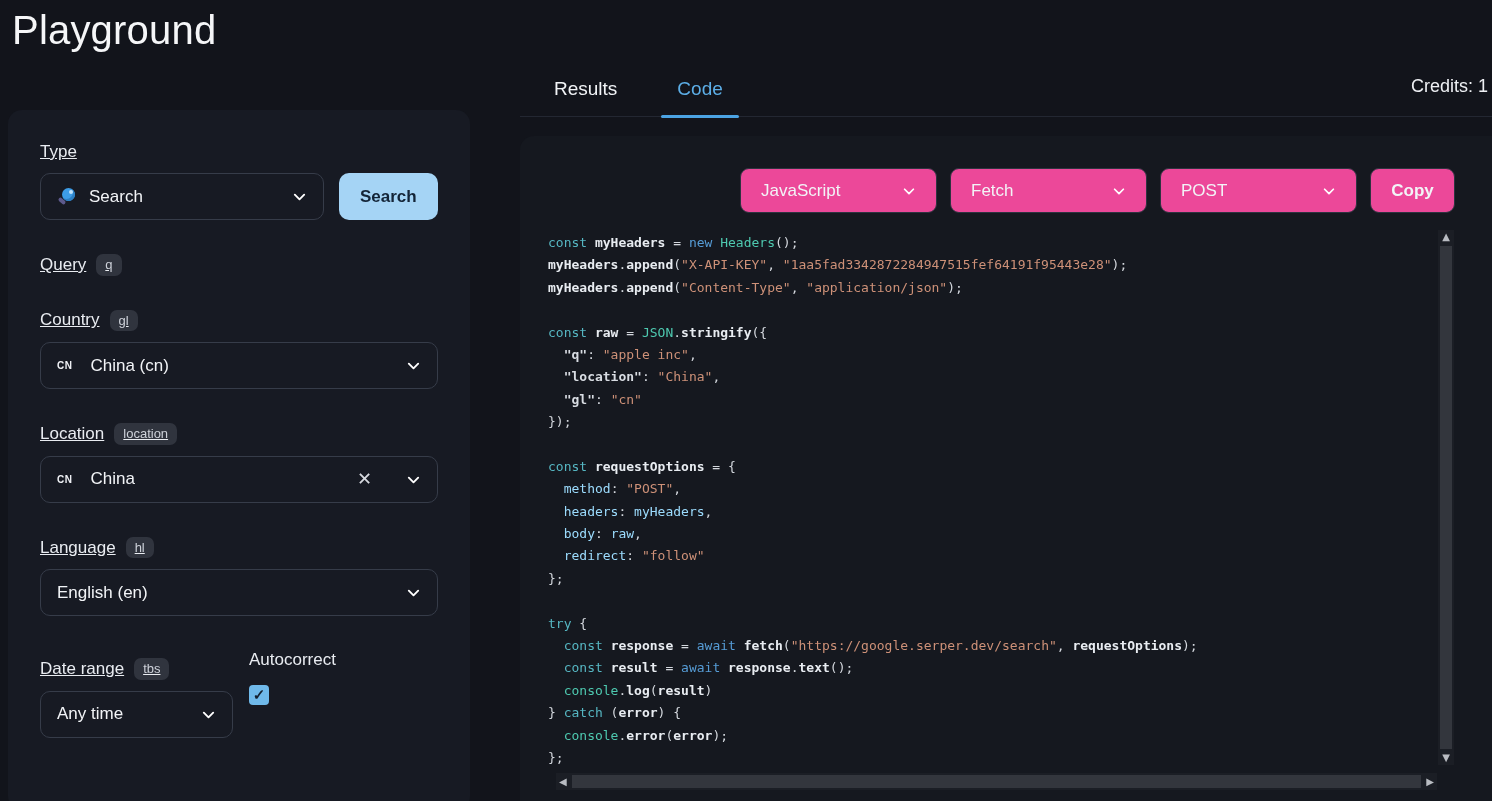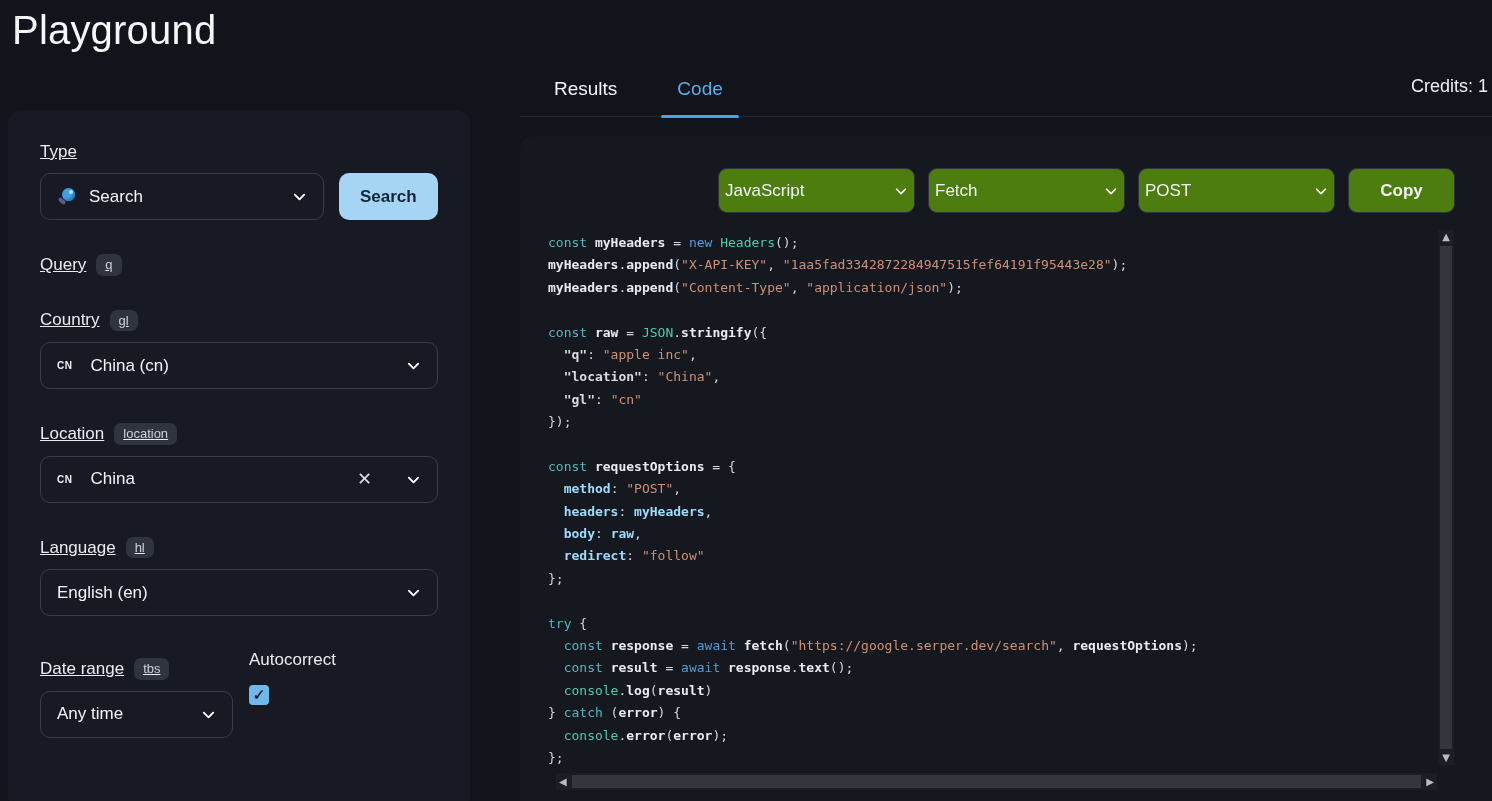--- a/index.html
+++ b/index.html
@@ -92,38 +92,38 @@
   
   .code-panel {
     position:absolute; left:520px; top:136px; width:972px; height:665px;
     background:#15181f; border-radius:14px 0 0 0;
   }
   .code-controls {
     position:absolute; top:32px; right:37px;
     display:flex; gap:13px;
   }
   .code-select, .copy-btn {
-    height:45px; background:#4d7c0f; border:1px solid #2e3340;
+    height:45px; background:#ec4899; border:1px solid #2e3340;
     border-radius:9px; color:#f2f4f7; font-size:17px;
-    display:flex; align-items:center; padding:0 6px; cursor:pointer;
+    display:flex; align-items:center; padding:0 20px; cursor:pointer;
   }
   .code-select { width:197px; }
-  .copy-btn { width:107px; justify-content:center; font-weight:700; }
+  .copy-btn { width:85px; justify-content:center; font-weight:700; }
   .code-area {
     position:absolute; left:28px; top:96px; right:52px; bottom:32px;
     overflow:hidden;
     font-family:"DejaVu Sans Mono","Liberation Mono", monospace;
     font-size:13px; line-height:22.4px; white-space:pre;
   }
   .code-line { height:22.4px; }
   .tok-kw  { color:#56b6c2; }
   .tok-kw2 { color:#569cd6; }
   .tok-var { color:#e8ecf1; font-weight:700; }
   .tok-cls { color:#4ec9b0; }
-  .tok-prop{ color:#9cdcfe;font-weight:bold; }
+  .tok-prop{ color:#9cdcfe; }
   .tok-str { color:#ce9178; }
   .tok-pun { color:#d4d8de; }
   .tok-key { color:#d8dce2; font-weight:700; }
   
   .vscrollbar {
     position:absolute; right:38px; top:94px; width:16px; bottom:36px;
     background:#1b1e25; display:flex; flex-direction:column;
     align-items:center; justify-content:space-between; padding:2px 0;
   }
   .vscrollbar .thumb { position:absolute; top:16px; bottom:16px; left:2px; right:2px; background:#33363d; }

